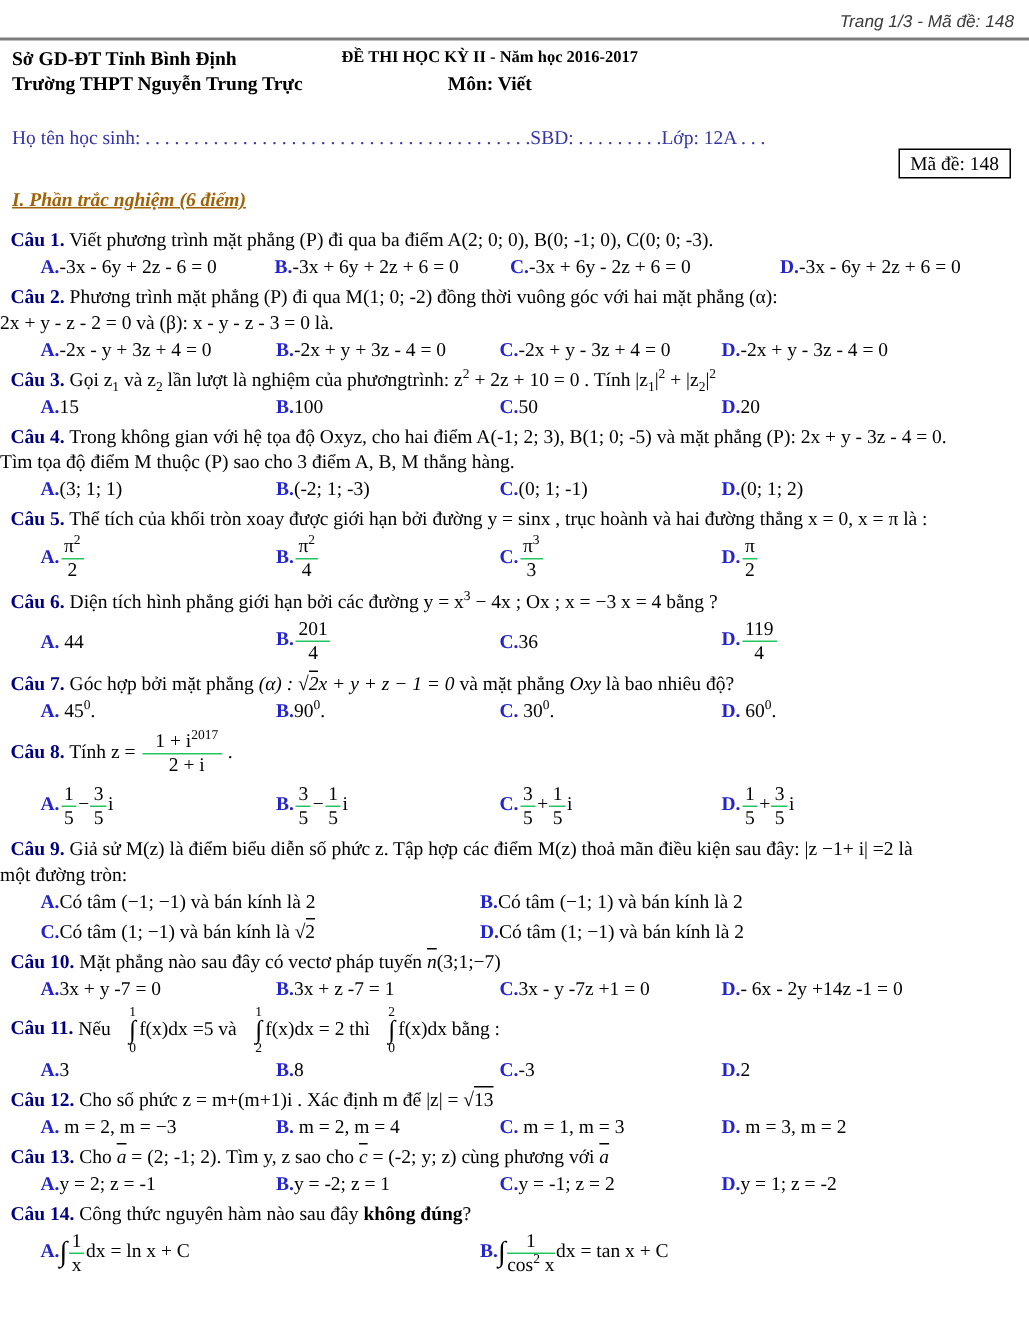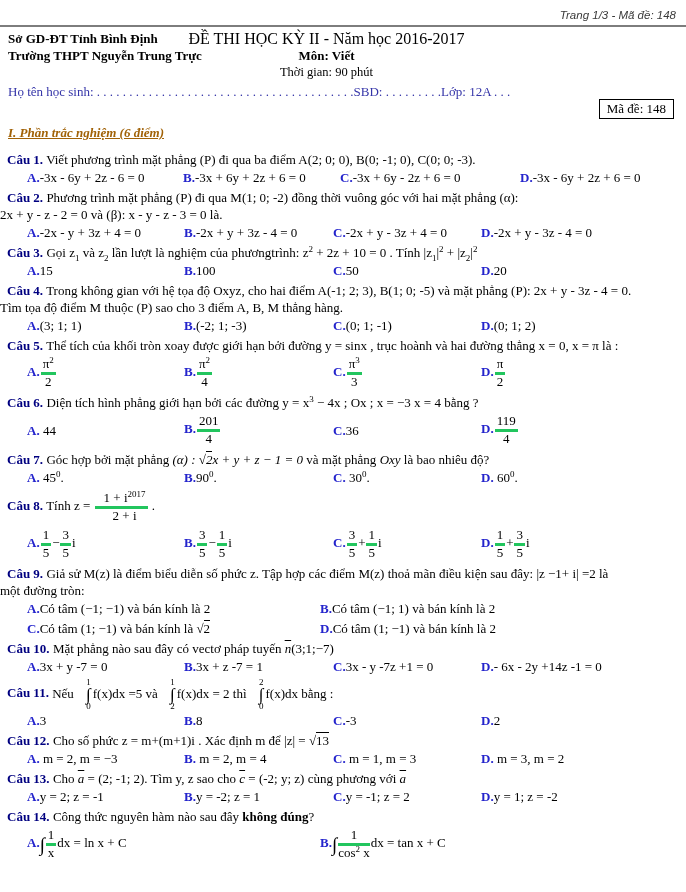--- a/index.html
+++ b/index.html
@@ -12,21 +12,21 @@
   
   .hdr-right{
     position:absolute;top:7px;right:10px;
     font-family:"Liberation Sans","DejaVu Sans",sans-serif;
     font-style:italic;font-size:11.5px;color:#3a3a3a;
   }
   .hrule{position:absolute;top:25px;left:0;width:686px;border-top:2px solid #7d7d7d;}
   .headrow{position:absolute;top:30px;left:0;width:558px;}
   .school{position:absolute;left:8px;top:0;font-weight:bold;line-height:17px;}
   .titleblock{margin-left:95px;text-align:center;line-height:17px;}
-  .t1{font-weight:normal;font-size:16px;}
+  .t1{font-weight:bold;font-size:11px;}
   .t2{font-weight:bold;}
   .t3{font-size:12.5px;}
   .studentline{position:absolute;top:83px;left:8px;width:670px;color:#3434A8;white-space:nowrap;overflow:hidden;}
   .codebox{
     position:absolute;top:99px;right:12px;border:1px solid #000;
     padding:0 7px;font-weight:normal;line-height:18px;
   }
   .section{
     position:absolute;top:124px;left:8px;color:#a16207;font-weight:bold;
     font-style:italic;text-decoration:underline;
@@ -36,21 +36,21 @@
   .qp{margin:3px 0 0;padding:0 2px 0 0;text-indent:7px;}
   .qlabel{color:#000080;font-weight:bold;}
   .opts{display:grid;padding-left:27px;margin:1px 0 2px;align-items:center;gap:12px;}
   .g4{grid-template-columns:145px 137px 136px auto;}
   .g4a{grid-template-columns:144px 145px 168px auto;}
   .g2{grid-template-columns:281px auto;row-gap:3px;}
   .opt{white-space:nowrap;}
   .ol{color:#2424CC;font-weight:bold;}
   
   .fr{display:inline-block;vertical-align:middle;text-align:center;line-height:1.12;margin:2px 1px;}
-  .fr .nu{display:block;border-bottom:3px solid #22c55e;padding:0 2px;}
+  .fr .nu{display:block;border-bottom:1px solid #22c55e;padding:0 2px;}
   .fr .de{display:block;}
   .ig{display:inline-block;text-align:center;vertical-align:middle;line-height:1;margin:0 2px;}
   .ig .lm{display:block;font-size:9px;line-height:9px;}
   .ig .sy{display:block;font-size:17px;line-height:15px;}
   .bint{font-size:19px;vertical-align:middle;}
   .rt{border-top:1px solid #000;}
   .vec{font-style:italic;text-decoration:overline;}
 </style>
 </head>
 <body>
@@ -59,21 +59,20 @@
 <div class="hrule"></div>
 
 <div class="headrow">
   <div class="school">
     <div>Sở GD-ĐT Tỉnh Bình Định</div>
     <div>Trường THPT Nguyễn Trung Trực</div>
   </div>
   <div class="titleblock">
     <div class="t1">ĐỀ THI HỌC KỲ II - Năm học 2016-2017</div>
     <div class="t2">Môn: Viết</div>
-    <div class="t3">Thời gian: 90 phút</div>
   </div>
 </div>
 
 <div class="studentline">Họ tên học sinh: . . . . . . . . . . . . . . . . . . . . . . . . . . . . . . . . . . . . . . . .SBD: . . . . . . . . .Lớp: 12A . . .</div>
 <div class="codebox">Mã đề: 148</div>
 <div class="section">I. Phần trắc nghiệm (6 điểm)</div>
 
 <div class="questions">
 
   <div>

